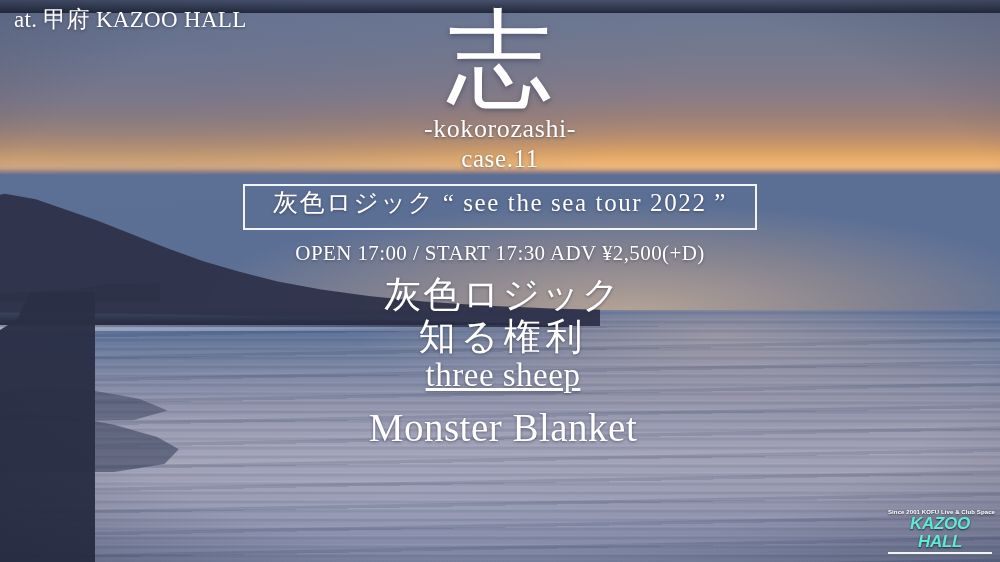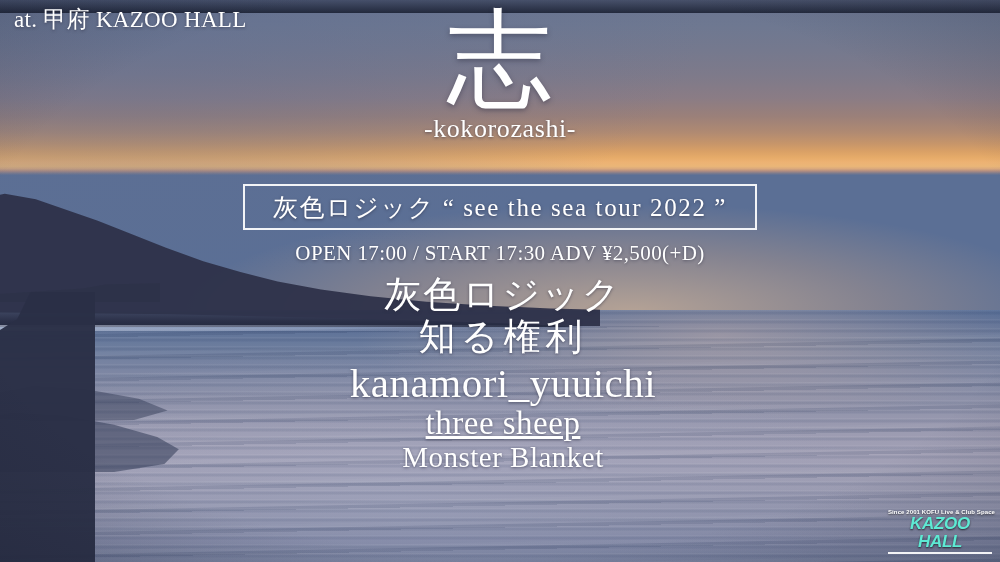--- a/index.html
+++ b/index.html
@@ -160,36 +160,36 @@
 
   #title-block{left:0;top:10px;width:100%;text-align:center;}
   #kanji{font-size:105px;line-height:.95;letter-spacing:2px;
     text-shadow:0 2px 5px rgba(50,50,70,.5);}
   #romaji{font-size:26px;margin-top:4px;letter-spacing:.6px;}
   #case{font-size:25px;margin-top:1px;letter-spacing:.6px;}
 
   #tour-box{
     left:243px;top:184px;width:514px;height:46px;
     border:2px solid rgba(255,255,255,.92);
-    display:flex;align-items:center;justify-content:center;
+    display:flex;align-items:flex-start;justify-content:center;
     box-sizing:border-box;
   }
   #tour-title{font-size:25px;letter-spacing:1.6px;white-space:nowrap;}
 
   #info-line{left:0;top:241px;width:100%;text-align:center;
     font-size:21px;letter-spacing:.4px;}
 
   #lineup{left:0;top:276px;width:100%;text-align:center;}
   #lineup .act{line-height:1.04;white-space:nowrap;padding-left:6px;}
   #lineup .a0{font-size:37px;letter-spacing:2px;}
   #lineup .a1{font-size:37px;letter-spacing:5px;margin-top:4px;}
   #lineup .a2{font-size:33px;letter-spacing:7px;margin-top:6px;opacity:.93;}
   #lineup .a3{font-size:41px;letter-spacing:.5px;margin-top:5px;}
   #lineup .a4{font-size:33px;letter-spacing:.5px;margin-top:1px;text-decoration:underline;}
-  #lineup .a5{font-size:29px;letter-spacing:.5px;margin-top:2px;}
+  #lineup .a5{font-size:39px;letter-spacing:.5px;margin-top:16px;}
 
   
   #venue-logo{right:8px;bottom:8px;width:104px;text-align:center;}
   #venue-tagline{
     font-family:"Liberation Sans","DejaVu Sans",sans-serif;
     font-size:6px;font-weight:bold;letter-spacing:.1px;
     white-space:nowrap;color:#fff;
     text-shadow:0 1px 2px rgba(0,0,0,.7);
   }
   #venue-name{
@@ -222,32 +222,32 @@
   <div class="layer bottom-strip"></div>
   <div class="layer vignette"></div>
 
   <div class="txt" id="date-block">
     <div class="d2">at. 甲府 KAZOO HALL</div>
   </div>
 
   <div class="txt" id="title-block">
     <div id="kanji">志</div>
     <div id="romaji">-kokorozashi-</div>
+    <div id="case">case.11</div>
   </div>
 
   <div class="txt" id="tour-box">
     <span id="tour-title">灰色ロジック “ see the sea tour 2022 ”</span>
   </div>
 
   <div class="txt" id="info-line">OPEN 17:00 / START 17:30   ADV ¥2,500(+D)</div>
 
   <div class="txt" id="lineup">
     <div class="act a0">灰色ロジック</div>
     <div class="act a1">知る権利</div>
-    <div class="act a3">kanamori_yuuichi</div>
     <div class="act a4">three sheep</div>
     <div class="act a5">Monster Blanket</div>
   </div>
 
   <div class="txt" id="venue-logo">
     <div id="venue-tagline">Since 2001 KOFU Live &amp; Club Space</div>
     <div id="venue-name">KAZOO HALL</div>
     <div id="venue-rule"></div>
   </div>
 

